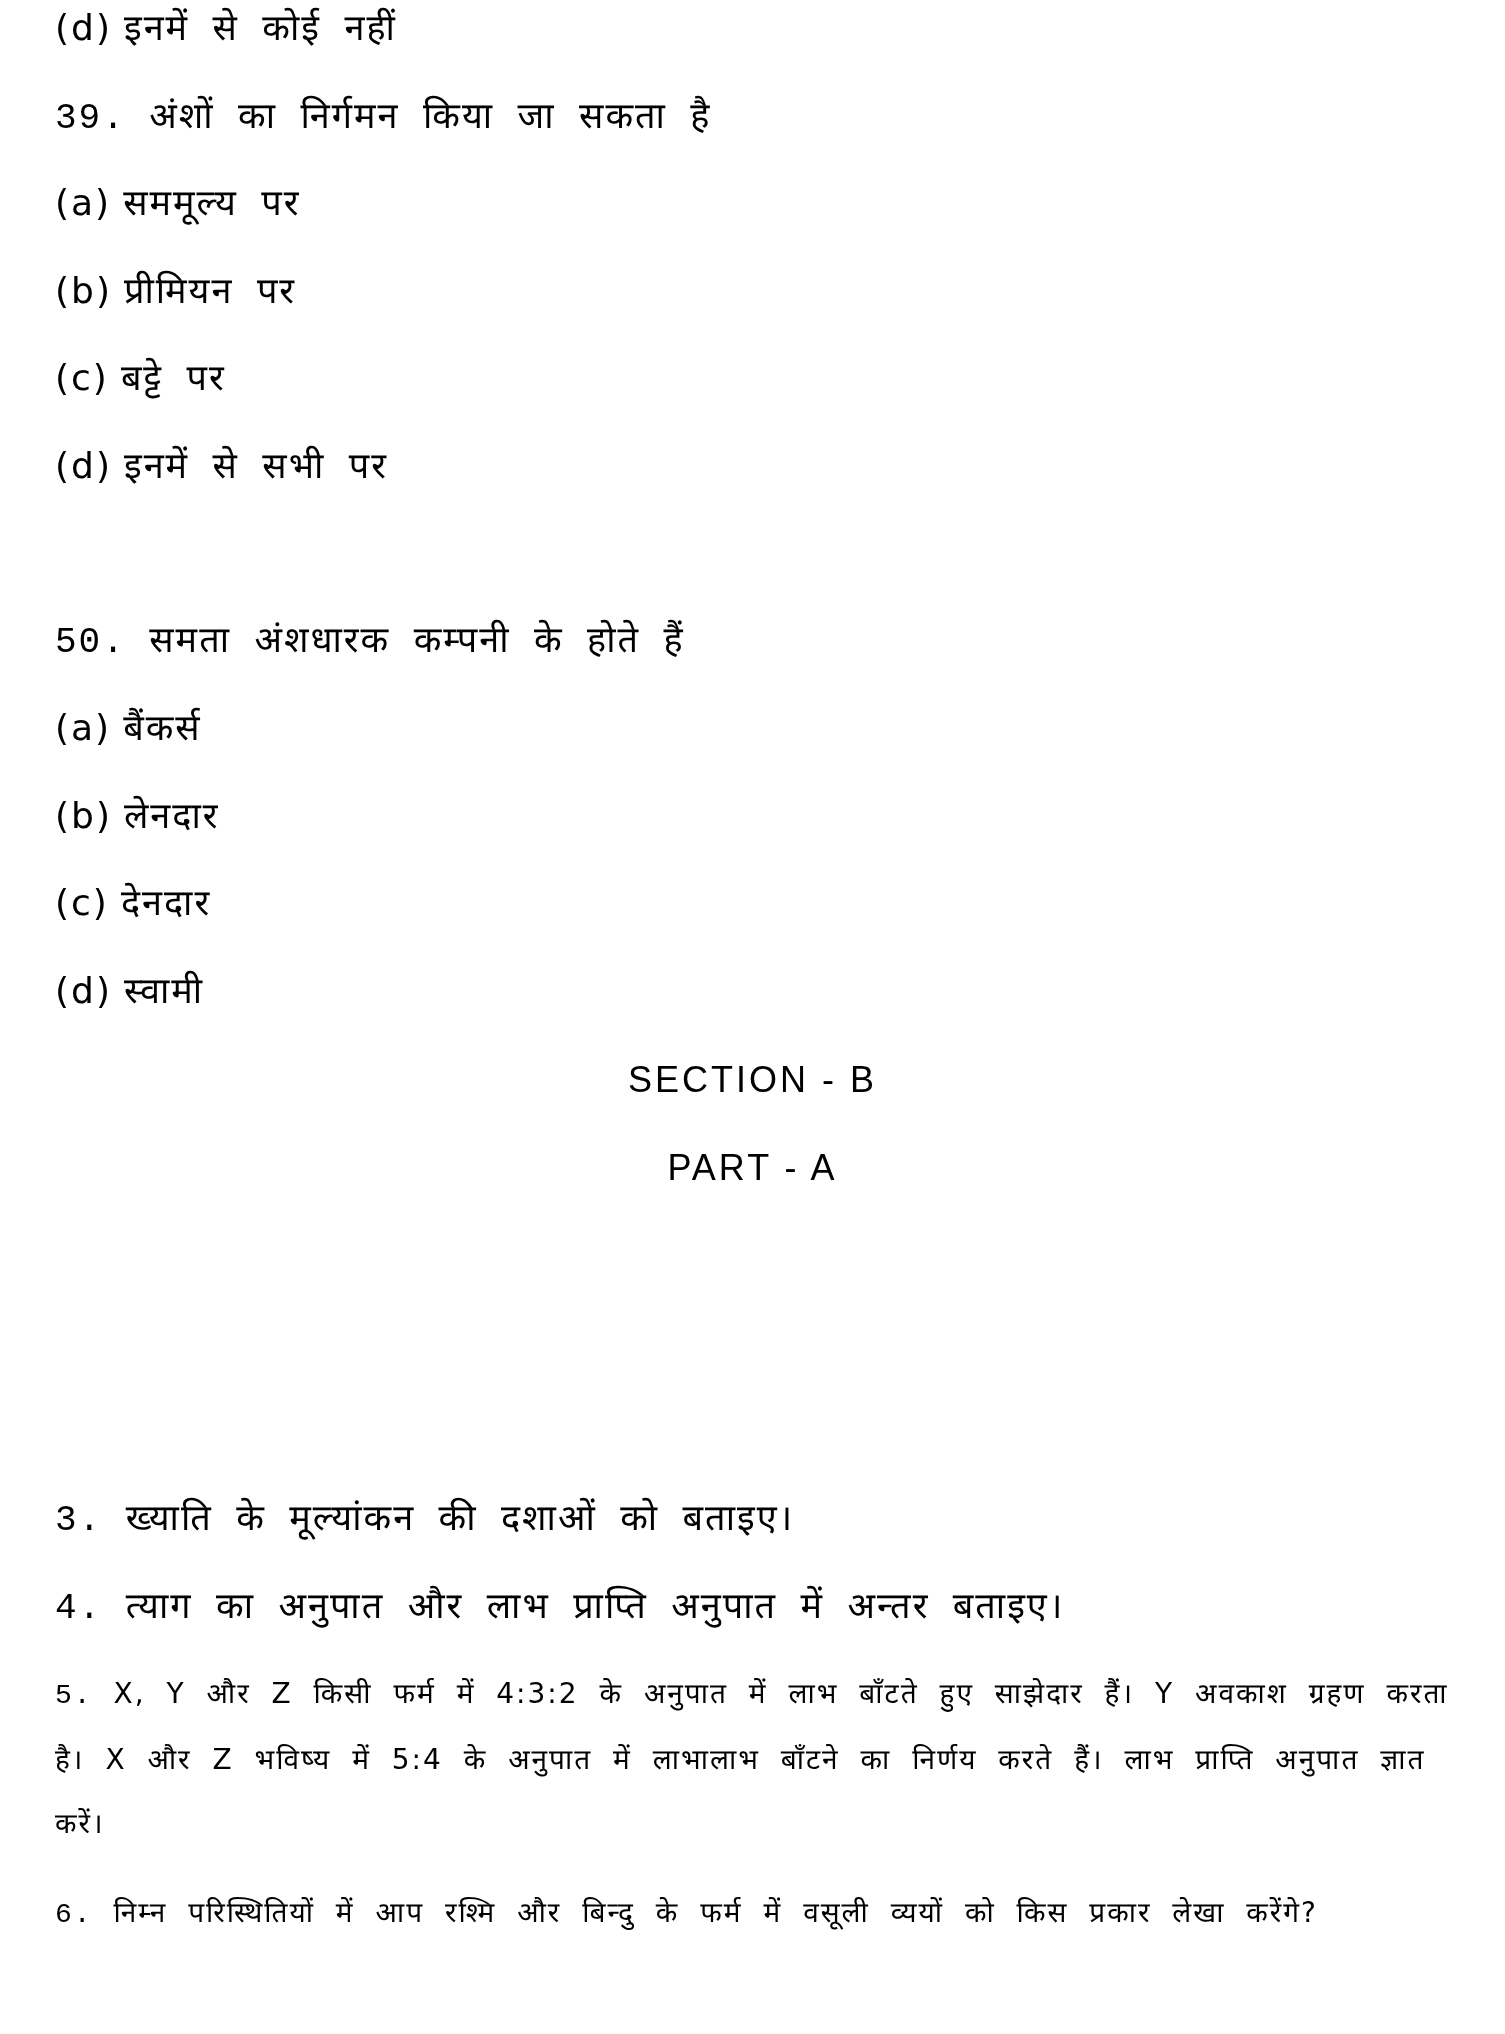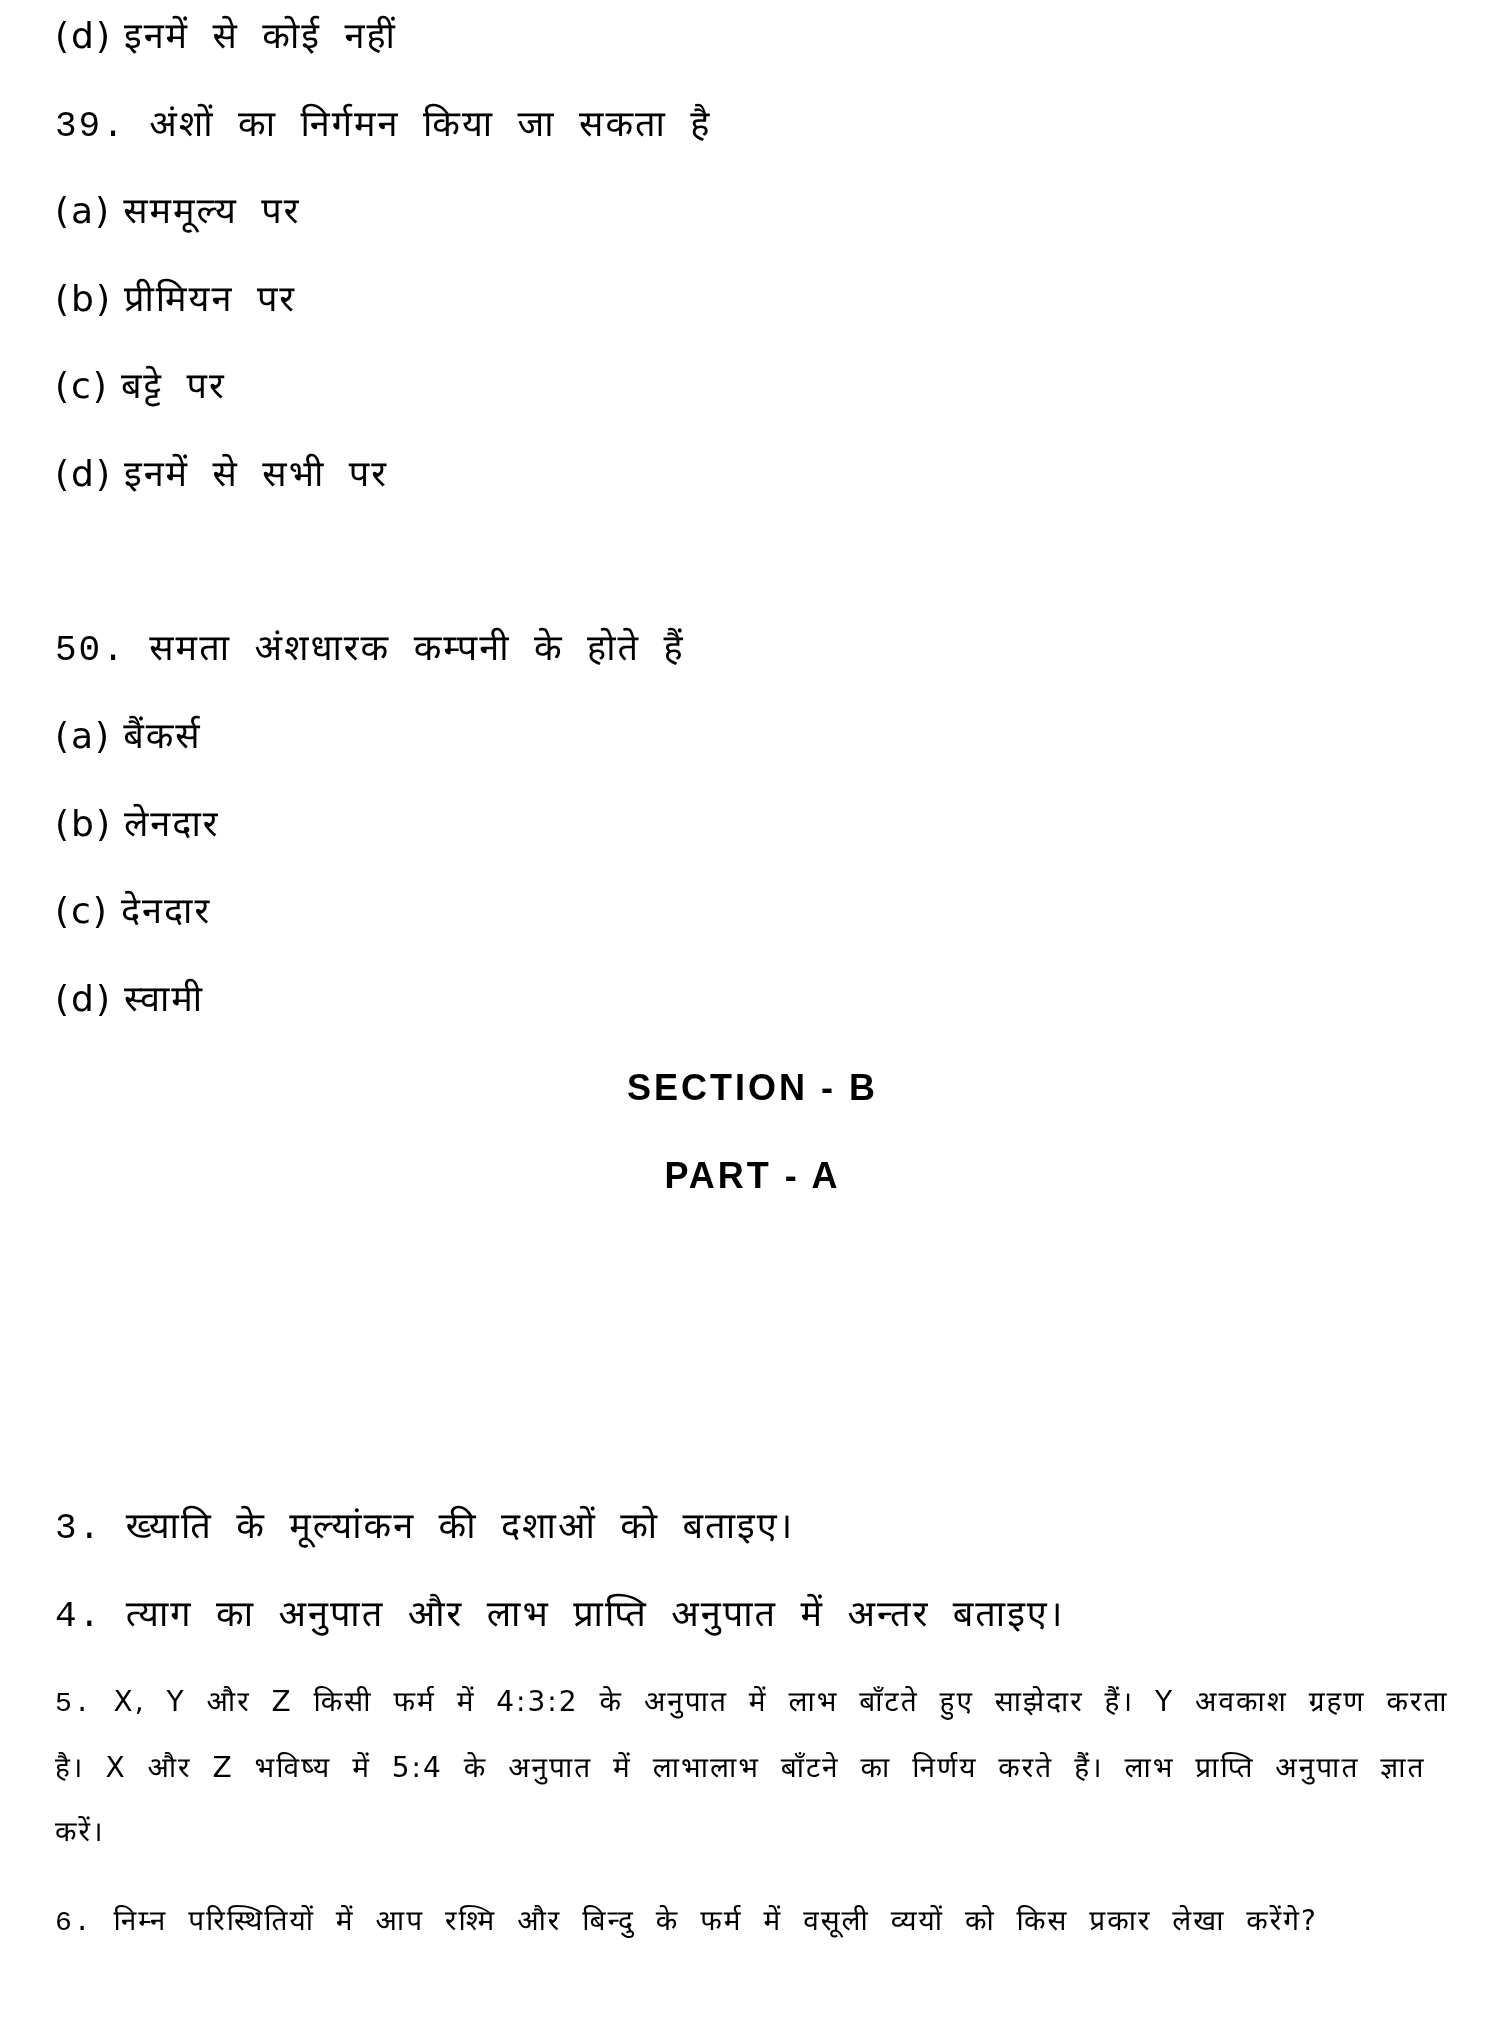--- a/index.html
+++ b/index.html
@@ -11,21 +11,21 @@
       width: 1505px;
       height: 2034px;
       position: relative;
       overflow: hidden;
       color: #000000;
       font-family: "DejaVu Sans", "Liberation Sans", sans-serif;
     }
     .page {
       position: absolute;
       left: 0;
-      top: 16px;
+      top: 8px;
       width: 1505px;
       height: 1548px;
     }
     .line {
       position: absolute;
       left: 55px;
       white-space: nowrap;
       font-size: 36px;
       line-height: 44px;
       letter-spacing: 2px;
@@ -34,21 +34,21 @@
     .opt-label {
       display: inline-block;
       margin-right: 12px;
     }
     .heading {
       position: absolute;
       left: 0;
       width: 1505px;
       text-align: center;
       font-family: "Liberation Sans", "DejaVu Sans", sans-serif;
-      font-weight: bold;
+      font-weight: normal;
       font-size: 36px;
       line-height: 44px;
       letter-spacing: 3px;
     }
     .wrap {
       position: absolute;
       left: 55px;
       width: 1400px;
       font-size: 28px;
       line-height: 64px;

